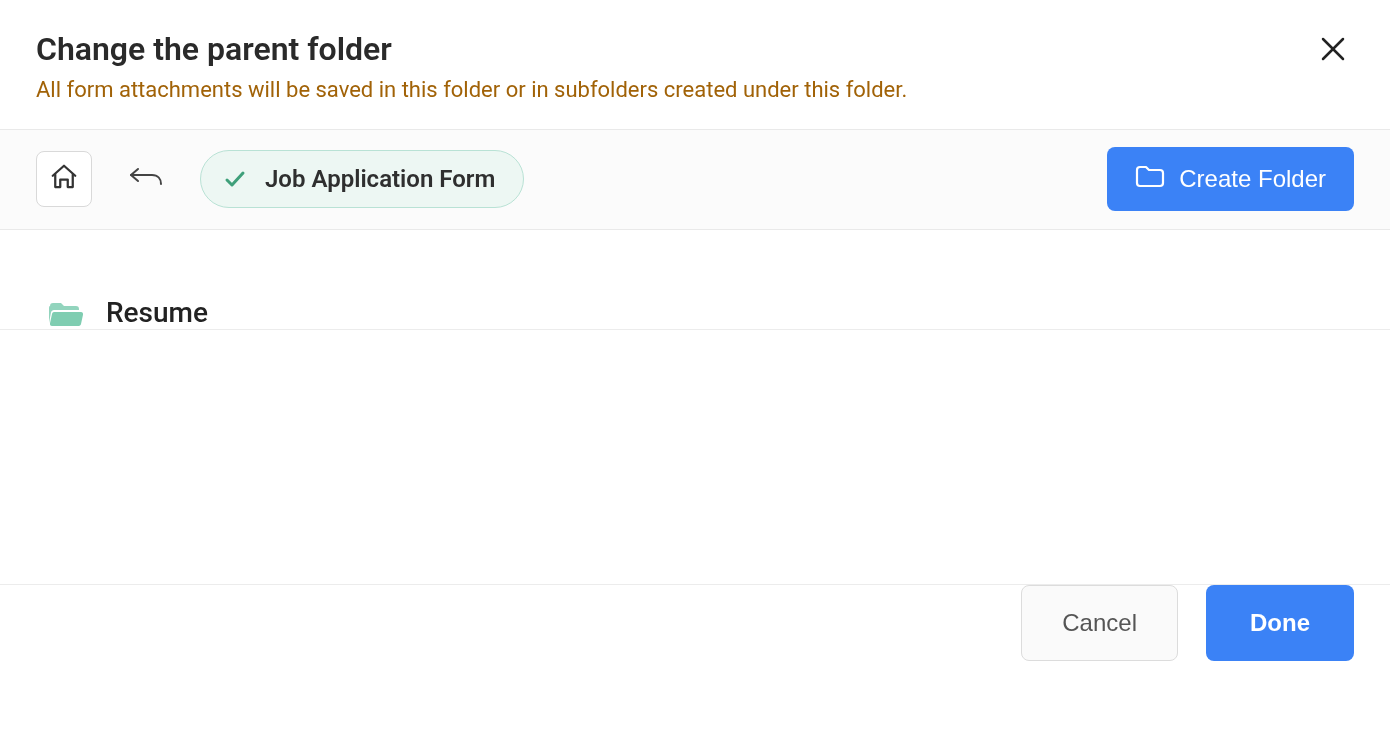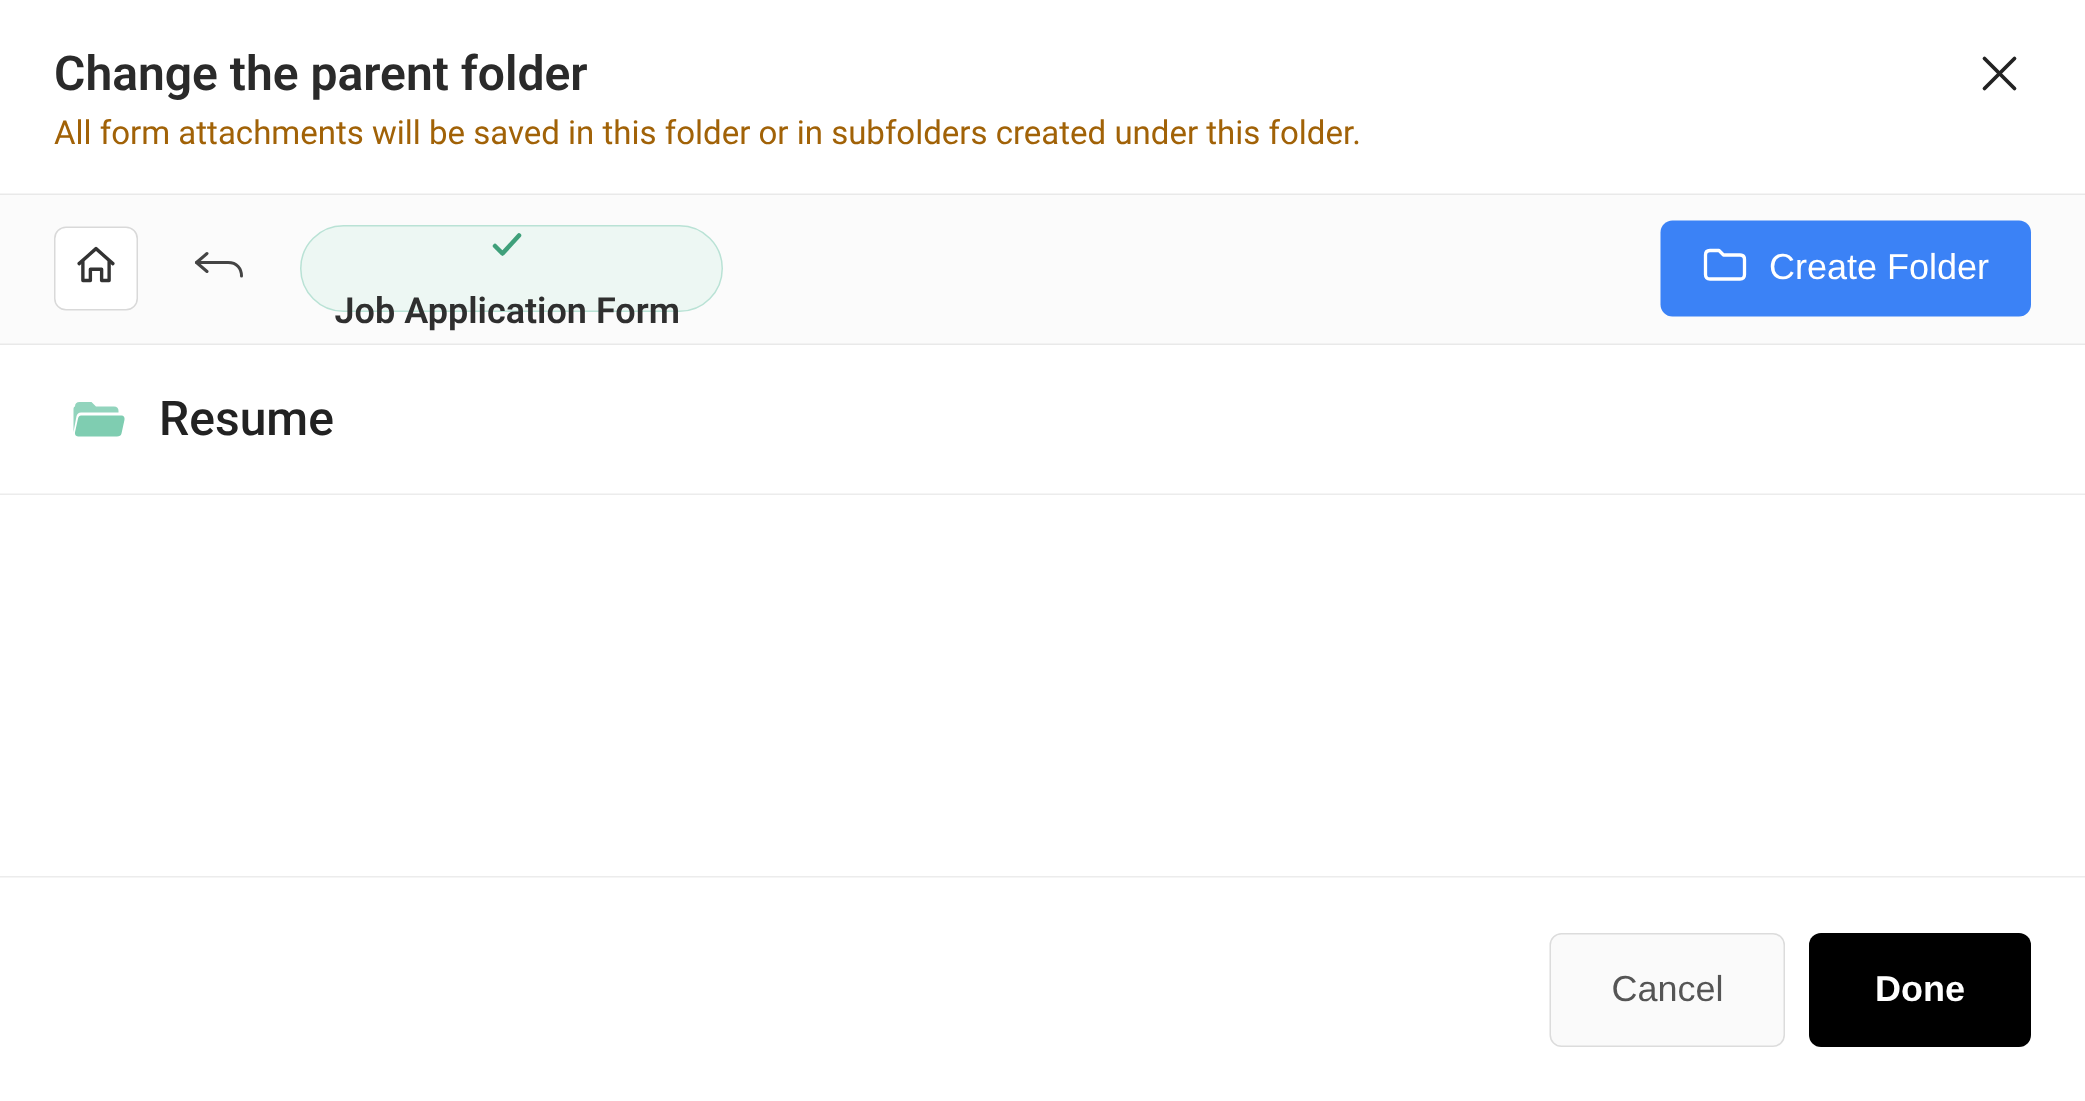--- a/index.html
+++ b/index.html
@@ -80,21 +80,20 @@
       align-items:center;
       gap: 18px;
       height: 58px;
       padding: 0 28px 0 22px;
       border: 1.5px solid #b9e2d5;
       background: #edf7f3;
       border-radius: 999px;
       font-size: 24px;
       font-weight: 600;
       color: #2f2f2f;
-      flex-direction: column;
     }
     .current-chip .check-icon { color:#3fa07a; display:flex; }
     .current-chip .check-icon svg { width:24px; height:24px; }
 
     .spacer { flex: 1; }
 
     .create-folder-btn {
       display:inline-flex;
       align-items:center;
       gap: 14px;
@@ -109,61 +108,61 @@
       cursor:pointer;
     }
     .create-folder-btn svg { width:30px; height:26px; stroke:#fff; }
 
     
     .list {
       background:#fff;
     }
     .list-item {
       display:flex;
-      align-items:center;
+      align-items:flex-end;
       gap: 22px;
       height: 100px;
       padding: 0 48px;
       border-bottom: 1px solid #ececec;
       cursor:pointer;
-      font-size: 32px;
+      font-size: 28px;
       font-weight: 500;
       color:#222;
     }
     .folder-icon { color:#7fcdb1; display:flex; }
     .folder-icon svg { width:36px; height:30px; }
 
     
     .footer {
       position:absolute;
       left:0; right:0; bottom:0;
       height: 150px;
       border-top: 1px solid #ececec;
       display:flex;
-      align-items:center;
+      align-items:flex-start;
       justify-content:flex-end;
-      gap: 16px;
+      gap: 28px;
       padding: 0 36px;
       background:#fff;
     }
     .cancel-btn {
       height: 76px;
       padding: 0 40px;
       border: 1px solid #dcdcdc;
       background: #fafafa;
       border-radius: 8px;
       font-size: 24px;
       font-weight: 500;
       color:#555;
       cursor:pointer;
     }
     .done-btn {
       height: 76px;
       padding: 0 44px;
-      background: #000000;
+      background: #3b82f6;
       color:#fff;
       border:none;
       border-radius: 8px;
       font-size: 24px;
       font-weight: 600;
       cursor:pointer;
     }
   </style>
 </head>
 <body>

